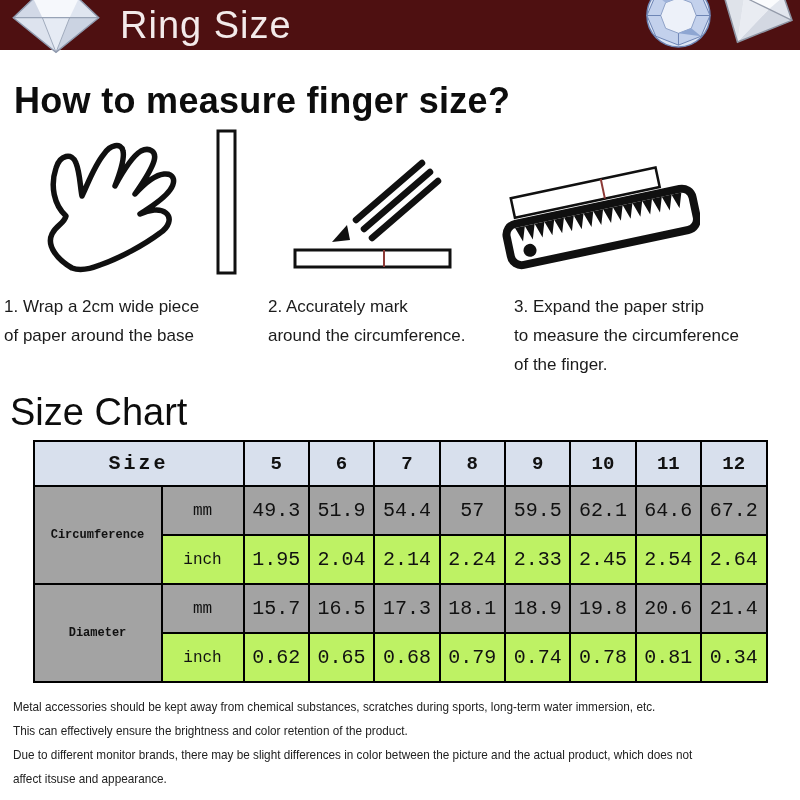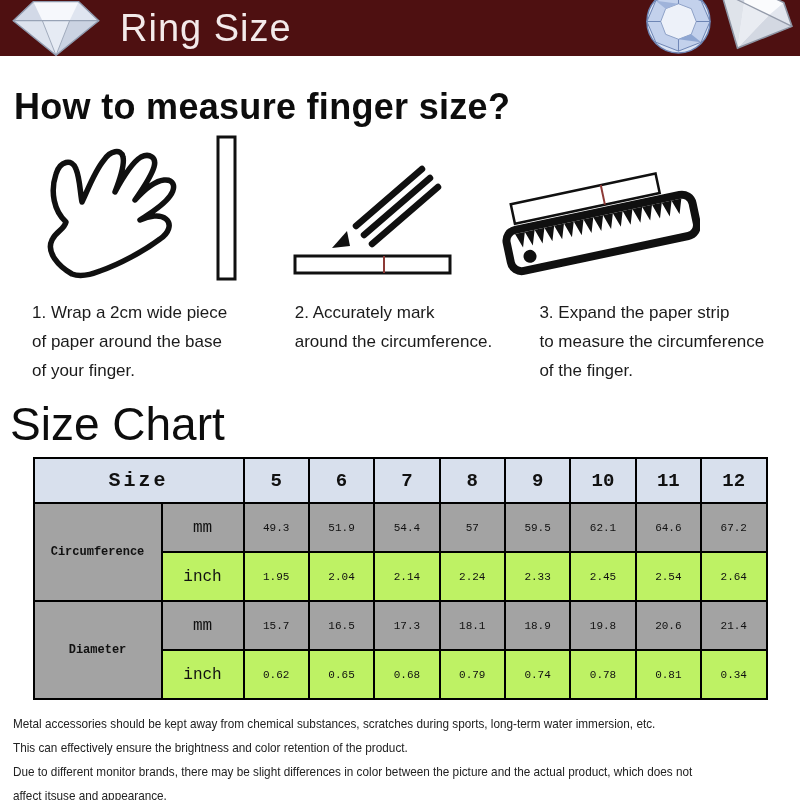--- a/index.html
+++ b/index.html
@@ -1,55 +1,55 @@
 <!DOCTYPE html>
 <html><head>
 <meta charset="utf-8">
 <style>
   html,body{margin:0;padding:0}
   body{width:800px;height:800px;background:#fff;overflow:hidden;
        font-family:"Liberation Sans",sans-serif;color:#111}
 
   
-  .topbar{height:56px;background:#4e1011;display:flex;align-items:center;position:relative}
+  .topbar{height:50px;background:#4e1011;display:flex;align-items:center;position:relative}
   .topbar .left-dia{margin-left:6px;width:100px;height:62px;flex:none}
   .brand-title{color:#f3eaea;font-size:38px;margin-left:14px;letter-spacing:1px;font-weight:400}
   .right-dias{position:absolute;right:0;bottom:-1px;width:176px;height:71px}
 
   
   .h1{font-size:36px;margin:30px 0 0 14px;font-weight:700;letter-spacing:.3px;color:#0d0d0d}
-  .h2{font-size:46px;margin:12px 4px 6px 10px;font-weight:500;color:#0d0d0d}
+  .h2{font-size:38px;margin:12px 4px 6px 10px;font-weight:500;color:#0d0d0d}
 
   
   .figs{position:relative;height:152px;margin-top:6px}
   .fig{position:absolute}
   .fig-hand{left:34px;top:0}
   .fig-pencil{left:292px;top:22px}
   .fig-ruler{left:500px;top:30px}
 
   
   .steps{display:flex;margin-top:12px;font-size:17px;line-height:29px;color:#1b1b1b}
-  .step.s1{margin-left:32px;width:248px}
+  .step.s1{margin-left:4px;width:248px}
   .step.s2{margin-left:16px;width:238px}
   .step.s3{margin-left:8px;width:262px}
 
   
   table.sizes{width:735px;margin:0 auto;border-collapse:collapse;table-layout:fixed;
               text-align:center;font-family:"Liberation Mono","DejaVu Sans Mono",monospace}
   table.sizes th,table.sizes td{border:2px solid #000;padding:0;overflow:hidden}
   table.sizes tr{height:49px}
   table.sizes tr:first-child{height:45px}
   .c-hblue{background:#d8e0ed}
   .c-pink{background:#a3a3a3}
   .c-rblue{background:#bef264}
   .corner{font-size:20px;font-weight:bold;letter-spacing:3px}
   .num{font-size:19px;font-weight:bold}
   .glabel{font-size:12px;font-weight:bold}
   .unit{font-size:16px}
-  .val{font-size:11px}
+  .val{font-size:20px}
 
   
   .footer{margin:12px 0 0 13px}
   .fline{white-space:nowrap;transform:scaleX(.87);transform-origin:0 50%;
          font-size:13.5px;line-height:24px;color:#222}
 
   
   .ink{fill:none;stroke:#101010;stroke-linejoin:round;stroke-linecap:round}
 </style>
 </head>
@@ -127,21 +127,20 @@
            L164,52 L169,67 L174,52 L179,67 L184,52 Z"></path>
       <circle cx="24" cy="77" r="6.5" fill="#101010"></circle>
     </g>
   </svg>
 </div>
 
 <div class="steps">
   <div class="step s1">
     <div>1. Wrap a 2cm wide piece</div>
     <div>of paper around the base</div>
-    <div>of your finger.</div>
   </div>
   <div class="step s2">
     <div>2. Accurately mark</div>
     <div>around the circumference.</div>
   </div>
   <div class="step s3">
     <div>3. Expand the paper strip</div>
     <div>to measure the circumference</div>
     <div>of the finger.</div>
   </div>

